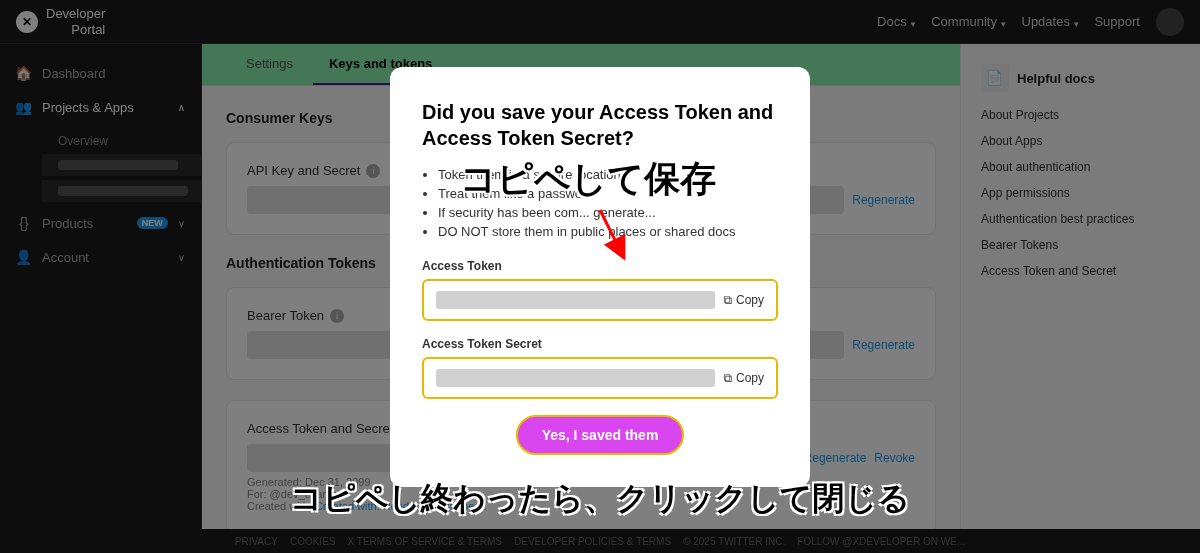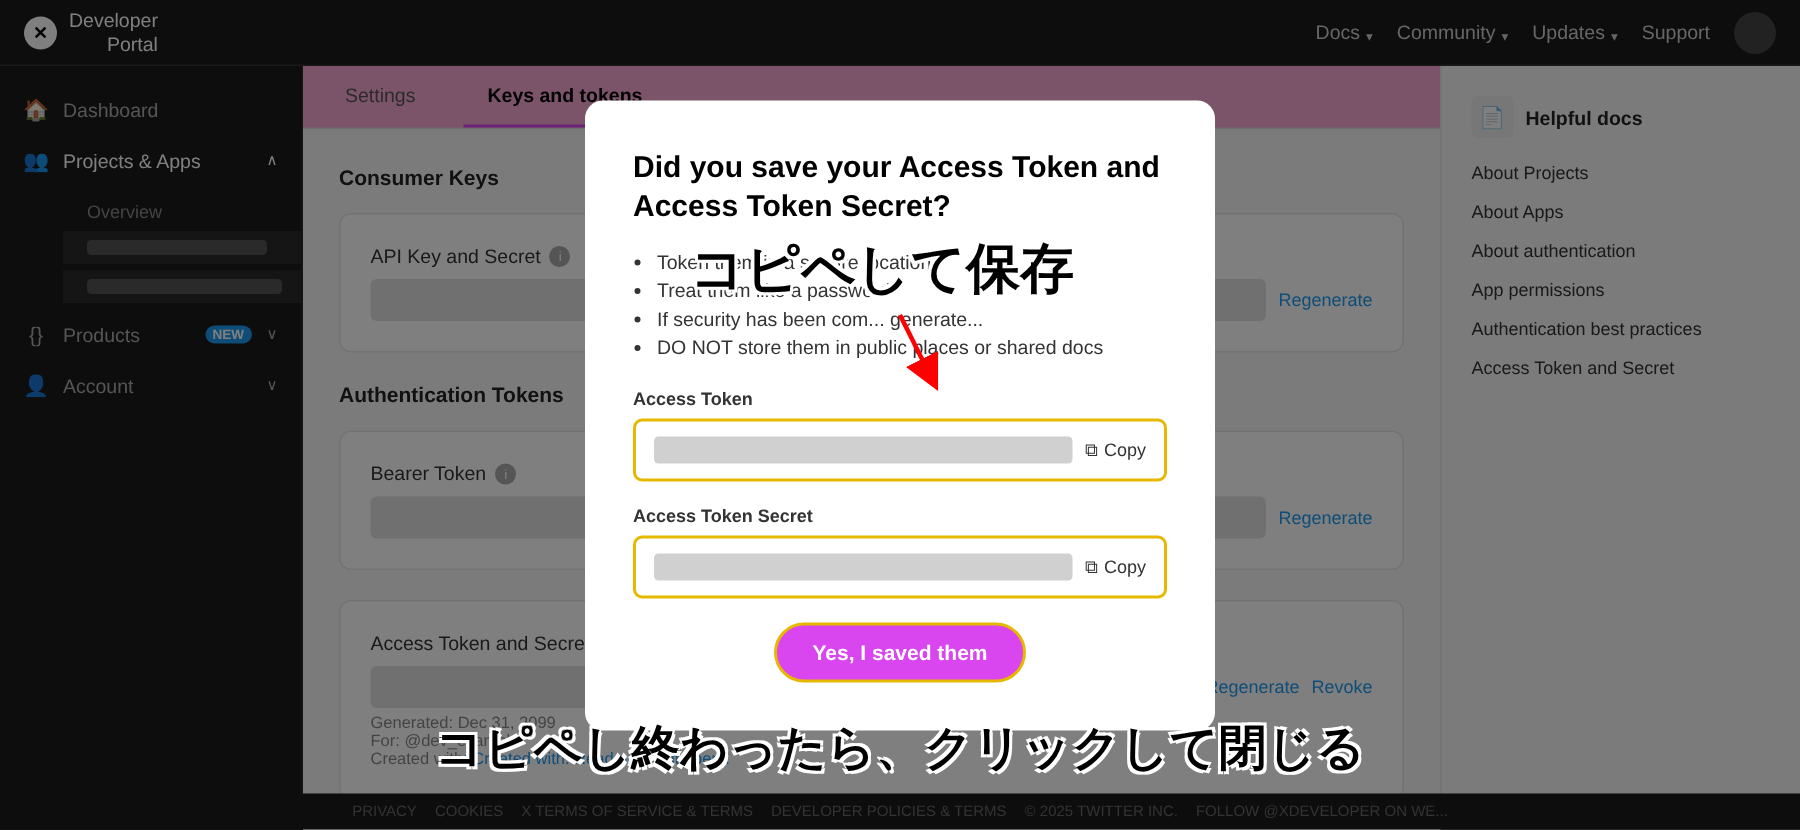--- a/index.html
+++ b/index.html
@@ -55,34 +55,34 @@
     
     .main {
       flex: 1;
       background: #f7f7f7;
       overflow-y: auto;
       position: relative;
     }
 
     
     .sub-nav {
-      background: #f9a8d4;
+      background: #86efac;
       border-bottom: 1px solid #ddd;
       display: flex;
-      gap: 16px;
-      padding: 0 12px;
+      gap: 4px;
+      padding: 0 28px;
     }
     .sub-nav-tab {
       padding: 12px 16px;
       font-size: 13px;
       color: #555;
       cursor: pointer;
       border-bottom: 2px solid transparent;
     }
-    .sub-nav-tab.active { color: #000; font-weight: 600; border-bottom: 2px solid #d946ef; }
+    .sub-nav-tab.active { color: #000; font-weight: 600; border-bottom: 2px solid #4c1d95; }
 
     
     .content { padding: 24px; }
     .section-title { font-size: 14px; font-weight: 700; color: #222; margin-bottom: 16px; }
     .card { background: #fff; border-radius: 8px; padding: 20px; margin-bottom: 20px; border: 1px solid #e5e5e5; }
     .card-label { font-size: 13px; color: #333; margin-bottom: 8px; display: flex; align-items: center; gap: 6px; }
     .info-icon { width: 14px; height: 14px; border-radius: 50%; background: #aaa; color: #fff; font-size: 9px; display: inline-flex; align-items: center; justify-content: center; }
     .card-value-row { display: flex; align-items: center; gap: 8px; }
     .blurred-value { background: #e0e0e0; height: 28px; border-radius: 4px; flex: 1; }
     .regenerate-link { font-size: 12px; color: #1d9bf0; cursor: pointer; }
@@ -349,20 +349,21 @@
   <div class="right-panel">
     <div class="helpful-docs-title">
       <div class="doc-icon">📄</div>
       <span>Helpful docs</span>
     </div>
     <a class="doc-link">About Projects</a>
     <a class="doc-link">About Apps</a>
     <a class="doc-link">About authentication</a>
     <a class="doc-link">App permissions</a>
     <a class="doc-link">Authentication best practices</a>
+    <a class="doc-link">Bearer Tokens</a>
     <a class="doc-link">Access Token and Secret</a>
   </div>
 </div>
 
 <div class="footer">
   <span>PRIVACY</span>
   <span>COOKIES</span>
   <span>X TERMS OF SERVICE &amp; TERMS</span>
   <span>DEVELOPER POLICIES &amp; TERMS</span>
   <span>© 2025 TWITTER INC.</span>

